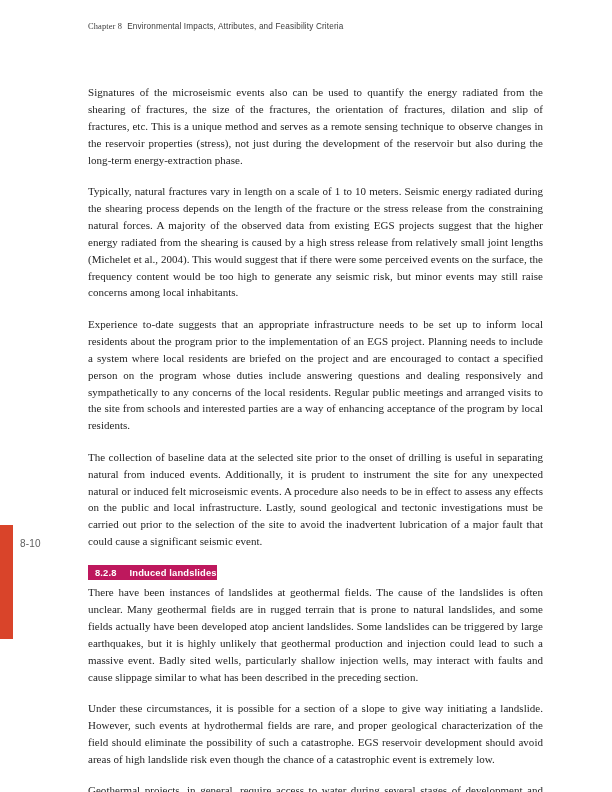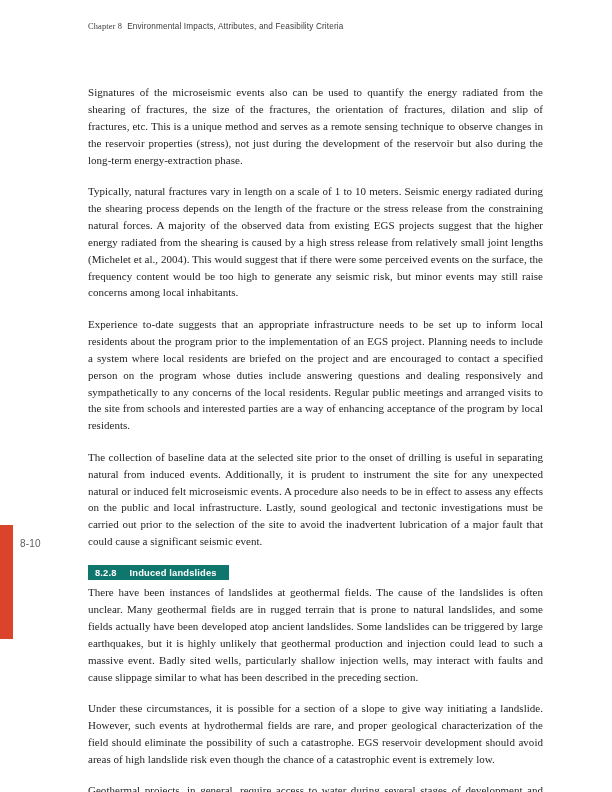--- a/index.html
+++ b/index.html
@@ -87,28 +87,28 @@
   p.body-par:last-child { margin-bottom: 0; }
 
   
   p.after-head {
     margin-top: 3px;
   }
 
   
   .sec-head {
     display: inline-block;
-    background: #0f766e;
+    background: #be185d;
     color: #ffffff;
     font-family: "Liberation Sans", "DejaVu Sans", sans-serif;
     font-weight: bold;
     font-size: 9.4px;
     line-height: 15px;
     height: 15px;
-    padding: 0 12px 0 7px;
+    padding: 0 0 0 7px;
     letter-spacing: 0.15px;
     white-space: nowrap;
     vertical-align: top;
   }
   .sec-head .num { margin-right: 13px; }
   .sec-wrap {
     margin: 6px 0 4.5px 0;
     line-height: 0;
   }
 </style>

